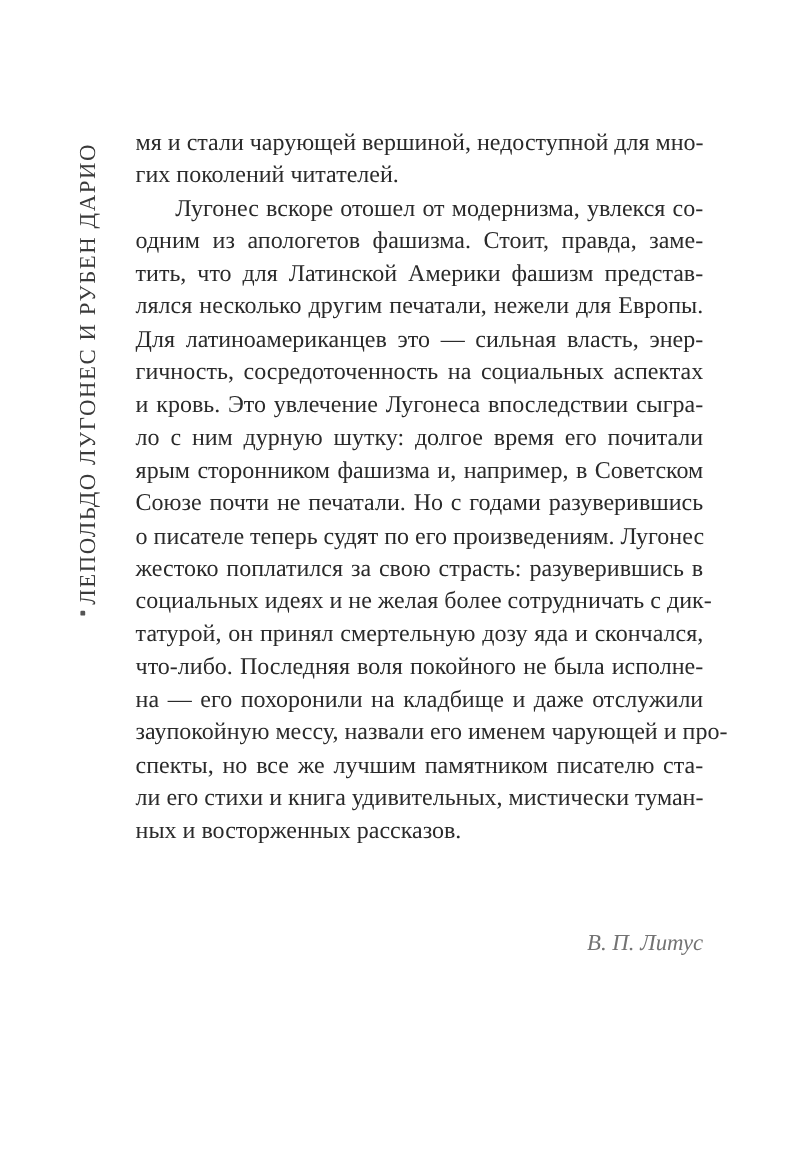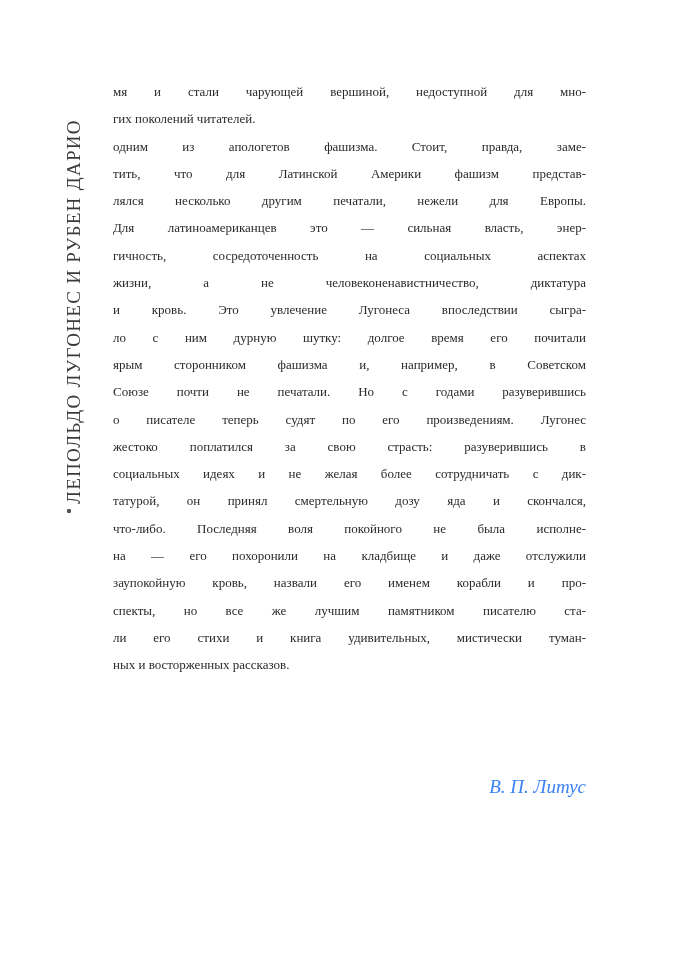--- a/index.html
+++ b/index.html
@@ -48,23 +48,23 @@
       left: 67px;
       top: 509px;
       width: 4px;
       height: 4px;
       background: #555;
       border-radius: 1px;
     }
     .text-block {
       position: absolute;
       left: 113px;
-      top: 78px;
+      top: 106px;
       width: 473px;
-      font-size: 13px;
+      font-size: 20px;
       line-height: 27.3px;
     }
     .line {
       display: block;
       height: 27.3px;
       white-space: nowrap;
       text-align: justify;
       text-align-last: justify;
       overflow: visible;
     }
@@ -74,55 +74,55 @@
     .line.last {
       text-align-last: left;
     }
     .signature {
       position: absolute;
       right: 90px;
       top: 773px;
       font-style: italic;
       font-size: 19px;
       line-height: 27px;
-      color: #3b82f6;
+      color: #737373;
     }
   </style>
 </head>
 <body>
 
 <div class="page">
 
   <div class="running-head">
     <div class="running-head-text">ЛЕПОЛЬДО ЛУГОНЕС И РУБЕН ДАРИО</div>
   </div>
   <div class="running-head-mark"></div>
 
   <div class="text-block">
 
     <span class="line">мя и стали чарующей вершиной, недоступной для мно-</span>
     <span class="line last">гих поколений читателей.</span>
 
+    <span class="line indent">Лугонес вскоре отошел от модернизма, увлекся со-</span>
     <span class="line">одним из апологетов фашизма. Стоит, правда, заме-</span>
     <span class="line">тить, что для Латинской Америки фашизм представ-</span>
     <span class="line">лялся несколько другим печатали, нежели для Европы.</span>
     <span class="line">Для латиноамериканцев это — сильная власть, энер-</span>
     <span class="line">гичность, сосредоточенность на социальных аспектах</span>
-    <span class="line">жизни, а не человеконенавистничество, диктатура</span>
     <span class="line">и кровь. Это увлечение Лугонеса впоследствии сыгра-</span>
     <span class="line">ло с ним дурную шутку: долгое время его почитали</span>
     <span class="line">ярым сторонником фашизма и, например, в Советском</span>
     <span class="line">Союзе почти не печатали. Но с годами разуверившись</span>
     <span class="line">о писателе теперь судят по его произведениям. Лугонес</span>
     <span class="line">жестоко поплатился за свою страсть: разуверившись в</span>
     <span class="line">социальных идеях и не желая более сотрудничать с дик-</span>
     <span class="line">татурой, он принял смертельную дозу яда и скончался,</span>
     <span class="line">что-либо. Последняя воля покойного не была исполне-</span>
     <span class="line">на — его похоронили на кладбище и даже отслужили</span>
-    <span class="line">заупокойную кровь, назвали его именем корабли и про-</span>
+    <span class="line">заупокойную мессу, назвали его именем чарующей и про-</span>
     <span class="line">спекты, но все же лучшим памятником писателю ста-</span>
     <span class="line">ли его стихи и книга удивительных, мистически туман-</span>
     <span class="line last">ных и восторженных рассказов.</span>
   </div>
 
   <div class="signature">В. П. Литус</div>
 
 </div>
 
 </body></html>

